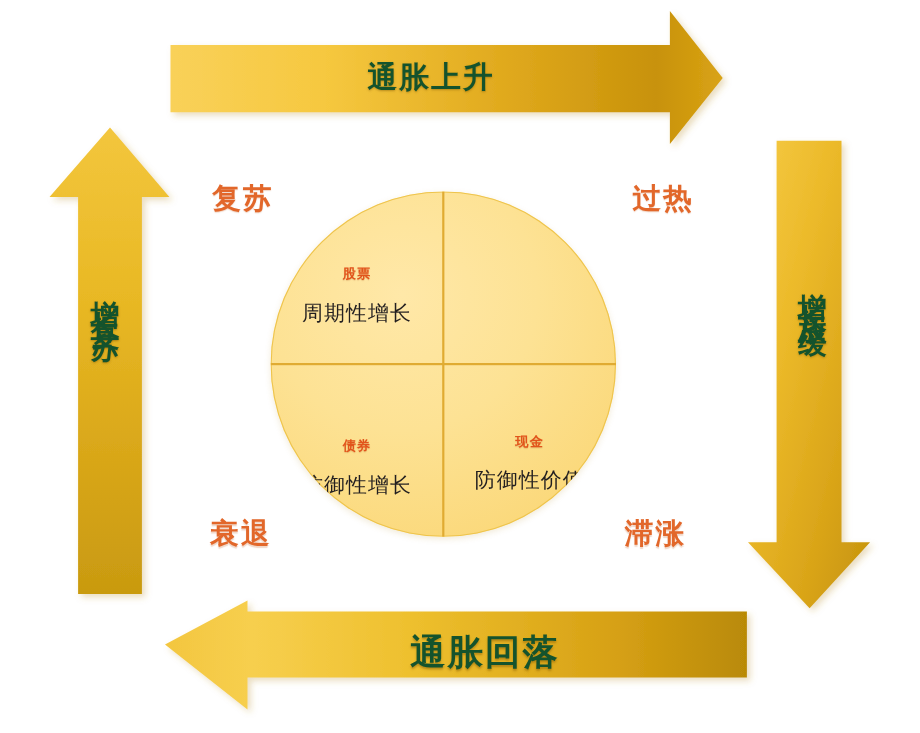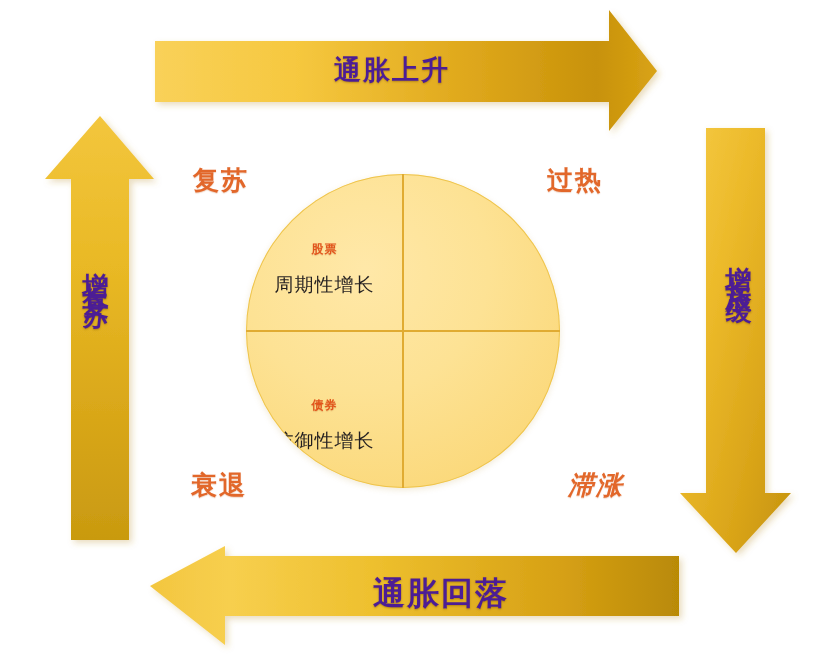--- a/index.html
+++ b/index.html
@@ -27,21 +27,21 @@
   #arrow-layer {
     position: absolute;
     left: 0; top: 0;
     width: 836px;
     height: 666px;
   }
 
   
   .arrow-label {
     position: absolute;
-    color: #4c1d95;
+    color: #14532d;
     font-weight: bold;
     letter-spacing: 2px;
     text-shadow: 0 1px 2px rgba(120,80,0,0.45);
     white-space: nowrap;
     pointer-events: none;
   }
   #label-inflation-rising {
     left: 0; right: 0;
     top: 52px;
     text-align: center;
@@ -79,23 +79,23 @@
   .phase-label {
     position: absolute;
     color: #e2672a;
     font-size: 26px;
     font-weight: bold;
     letter-spacing: 2px;
     white-space: nowrap;
     text-shadow: 0 1px 1px rgba(190,90,30,0.25);
   }
   #phase-recovery   { left: 193px; top: 163px; }
-  #phase-overheat   { left: 547px; top: 163px; }
+  #phase-overheat   { left: 575px; top: 163px; }
   #phase-recession  { left: 191px; top: 468px; }
-  #phase-stagflation{ left: 568px; top: 468px; font-style: italic; }
+  #phase-stagflation{ left: 568px; top: 468px; }
 
   
   #quadrant-circle {
     position: absolute;
     left: 246px;
     top: 174px;
     width: 314px;
     height: 314px;
     border-radius: 50%;
     background: radial-gradient(circle at 38% 30%, #ffe8a8 0%, #fde294 42%, #fbd97c 78%, #f6cf68 100%);
@@ -219,15 +219,19 @@
     </div>
 
     <div class="quadrant" id="quad-top-right">
     </div>
 
     <div class="quadrant" id="quad-bottom-left">
       <div class="asset-name">债券</div>
       <div class="asset-desc">防御性增长</div>
     </div>
 
+    <div class="quadrant" id="quad-bottom-right">
+      <div class="asset-name">现金</div>
+      <div class="asset-desc">防御性价值</div>
+    </div>
   </div>
 
 </div>
 
 </body></html>

